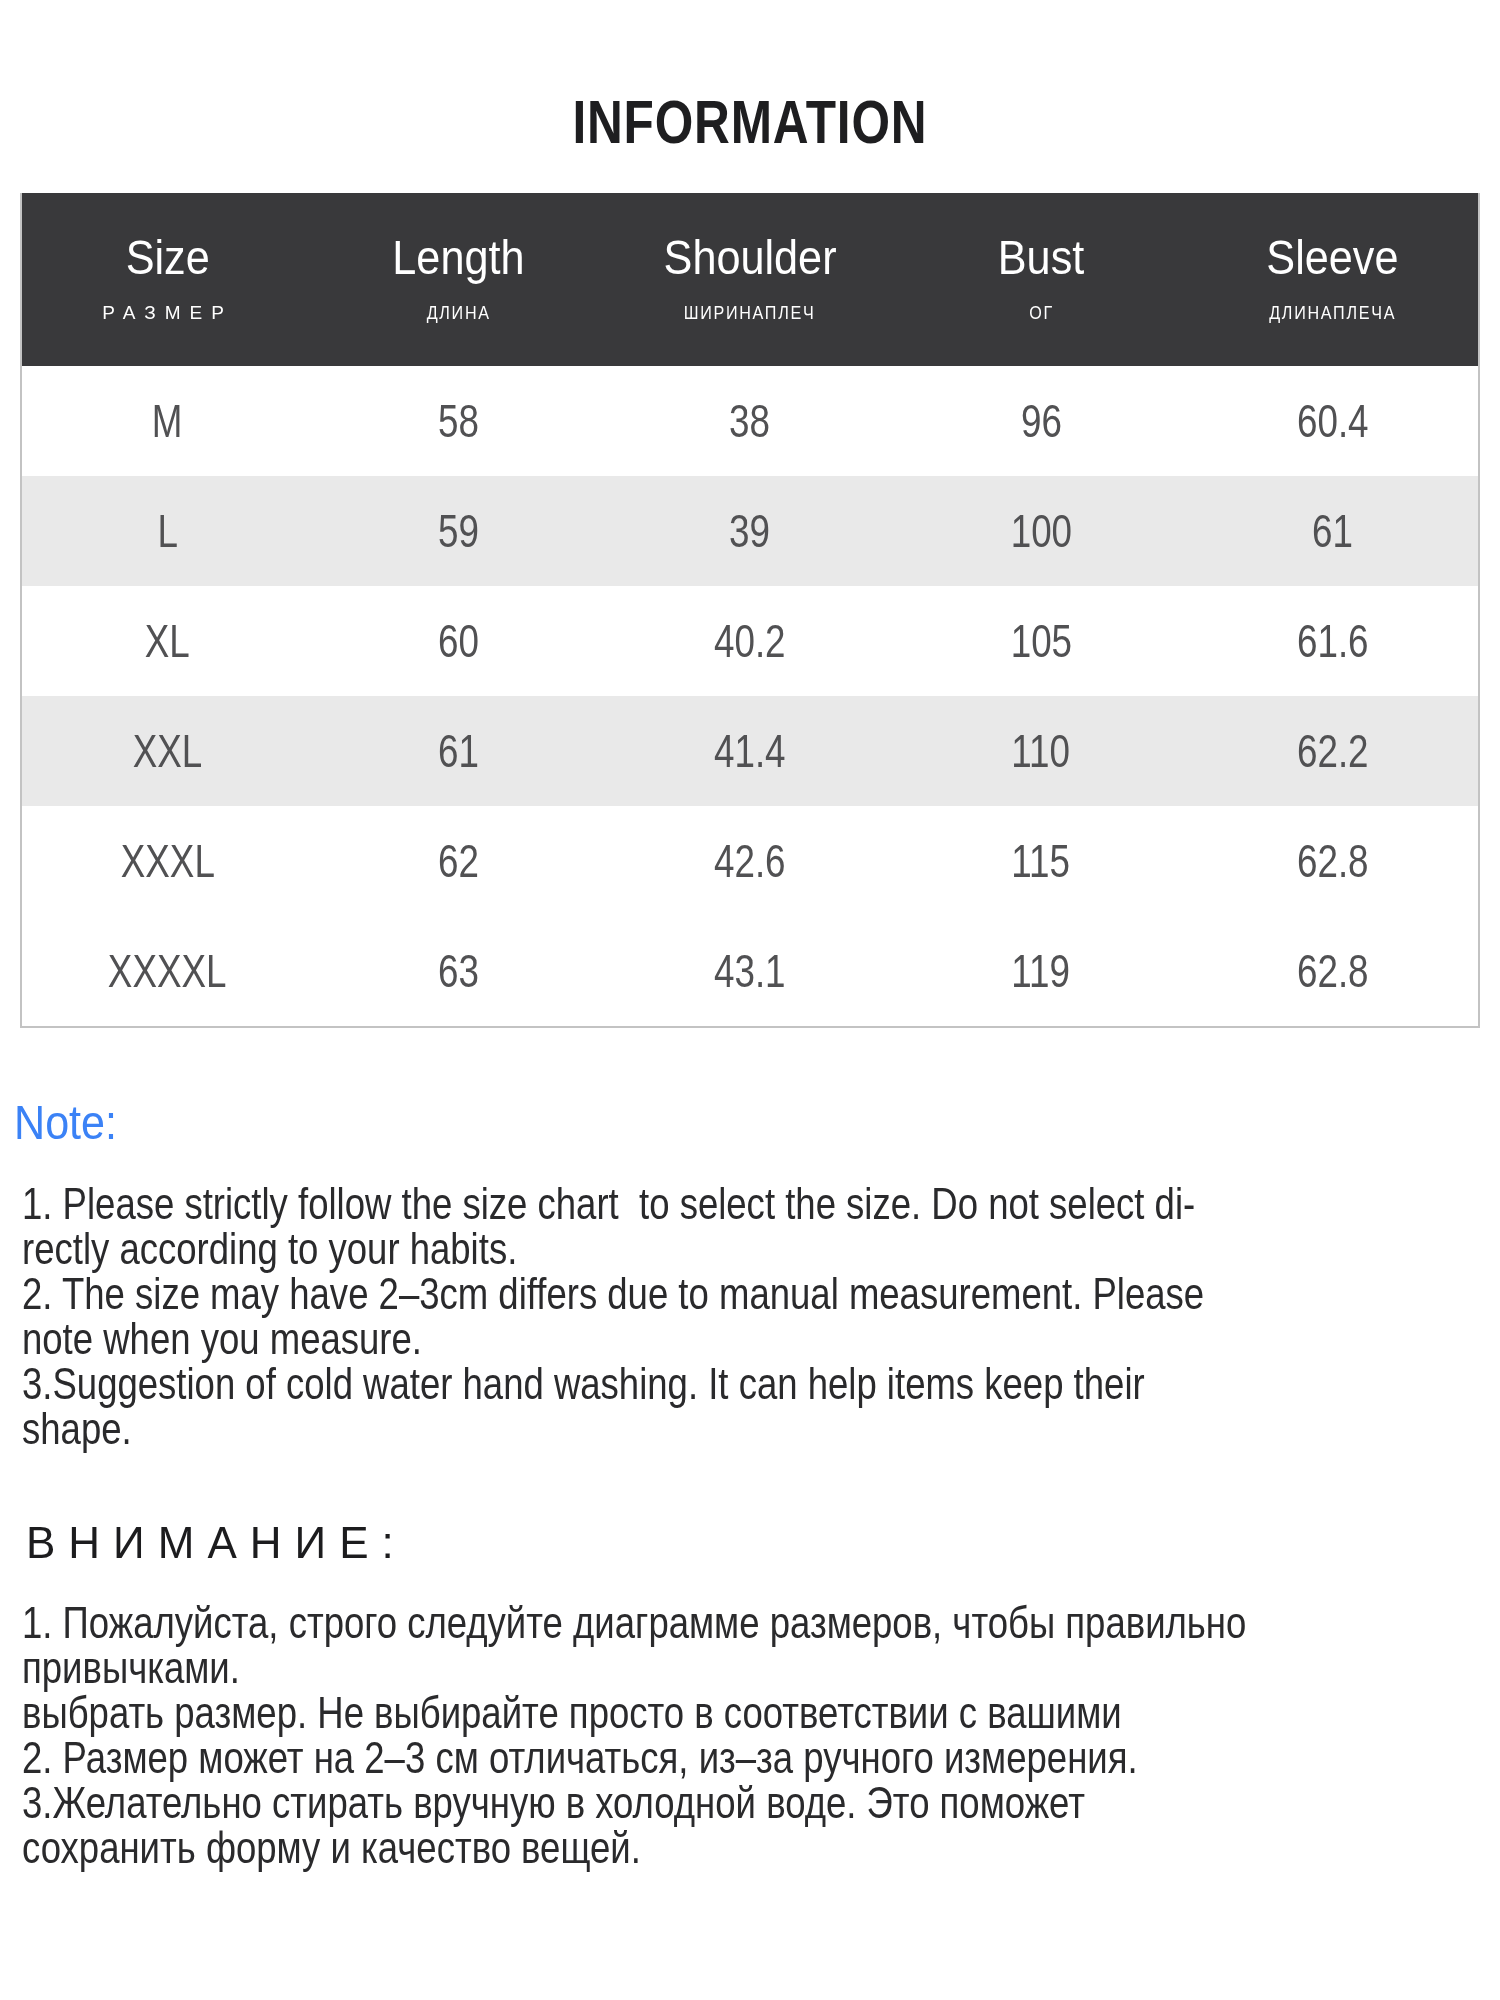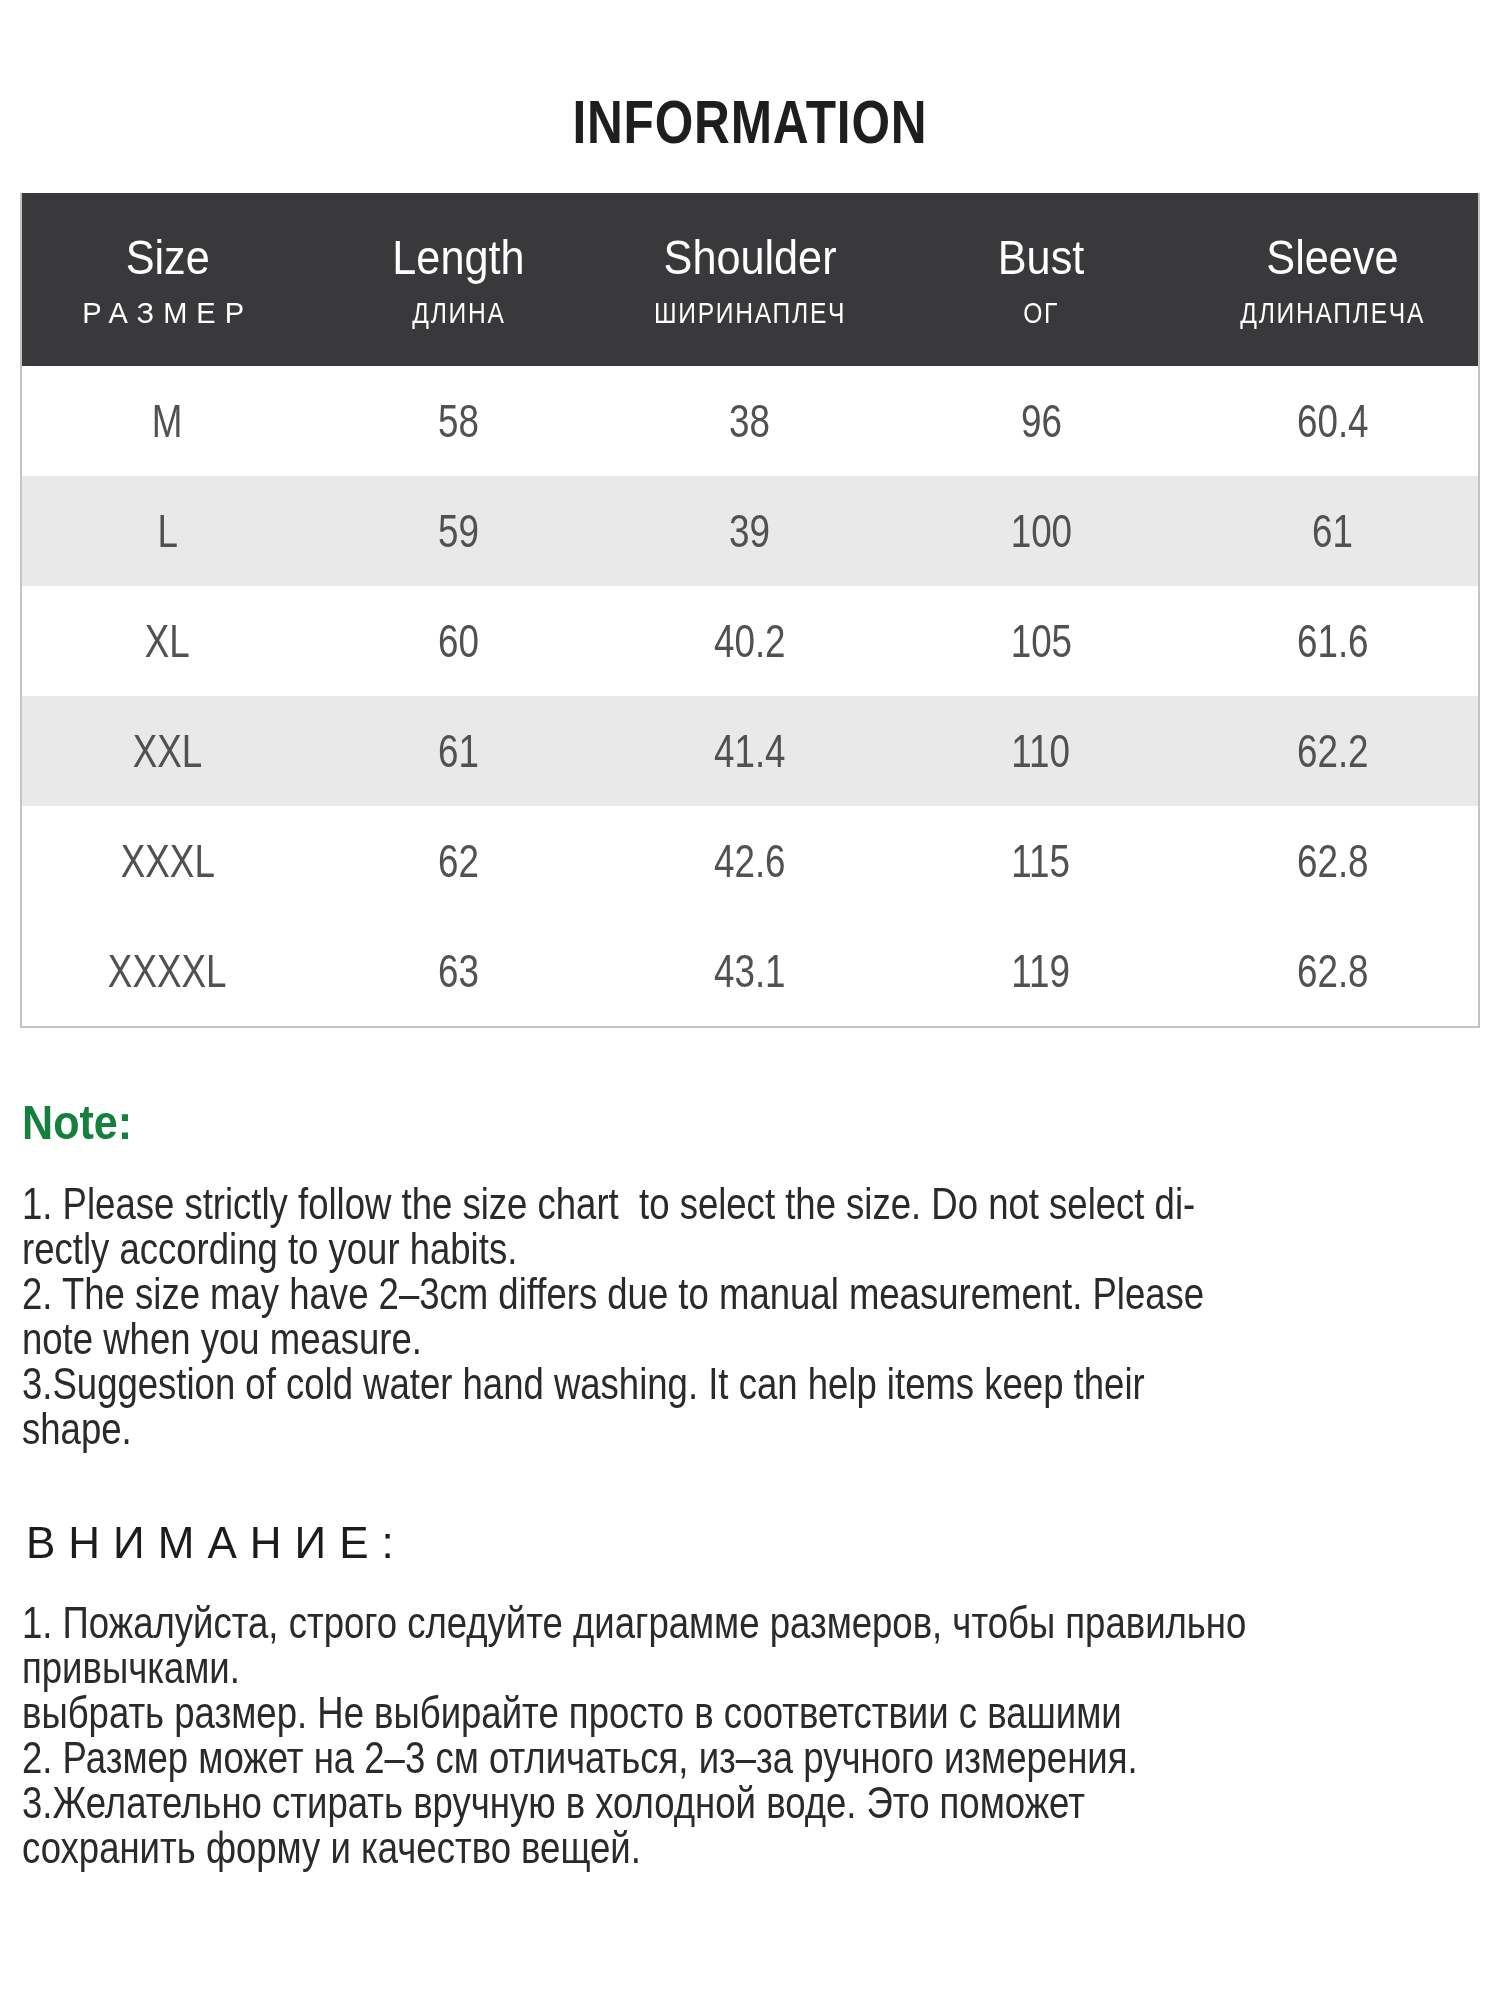--- a/index.html
+++ b/index.html
@@ -26,35 +26,35 @@
   }
   table.size-table{
     width:100%;border-collapse:collapse;table-layout:fixed;border-radius:28px;
   }
   table.size-table th{
     background:#39393b;color:#ffffff;
     height:173px;vertical-align:middle;
     font-weight:400;padding:0;
   }
   .th-en{font-size:48px;line-height:66px;text-align:center;}
-  .th-ru{font-size:29px;line-height:44px;text-align:center;letter-spacing:2px;}
+  .th-ru{font-size:19px;line-height:44px;text-align:center;letter-spacing:2px;}
   th.first .th-ru{letter-spacing:9px;}
   .ce{display:inline-block;transform:scaleX(0.9);white-space:pre;}
   .cr{display:inline-block;transform:scaleX(0.85);white-space:pre;}
   table.size-table td{
     height:110px;text-align:center;vertical-align:middle;
     font-size:46px;color:#515153;padding:0;background:#ffffff;
   }
   tr.striped td{background:#e9e9e9;}
   .c{display:inline-block;transform:scaleX(0.8);white-space:pre;}
 
   
   .note-heading{
-    position:absolute;top:1094px;left:22px;
-    font-size:49px;color:#15803d;font-weight:700;
+    position:absolute;top:1094px;left:14px;
+    font-size:49px;color:#3b82f6;font-weight:400;
   }
   .hx{display:inline-block;transform:scaleX(0.88);transform-origin:0 50%;white-space:pre;}
   .note-body{position:absolute;top:1181px;left:22px;right:6px;}
   .attn-heading{
     position:absolute;top:1518px;left:26px;
     font-size:44px;color:#1c1c1e;font-weight:400;letter-spacing:13px;
   }
   .attn-body{position:absolute;top:1600px;left:22px;right:10px;}
   .pline{height:45px;font-size:44px;line-height:46px;color:#2a2a2c;white-space:pre;}
   .cl{display:inline-block;transform:scaleX(0.83);transform-origin:0 50%;white-space:pre;}

